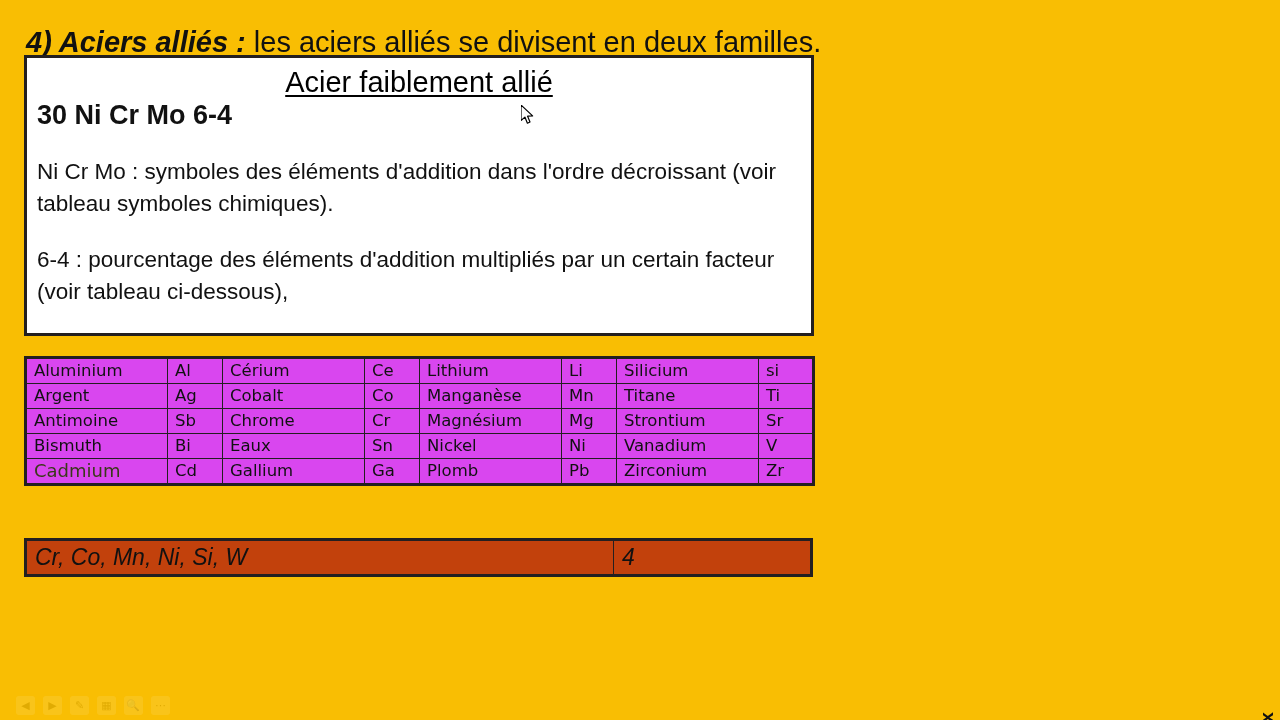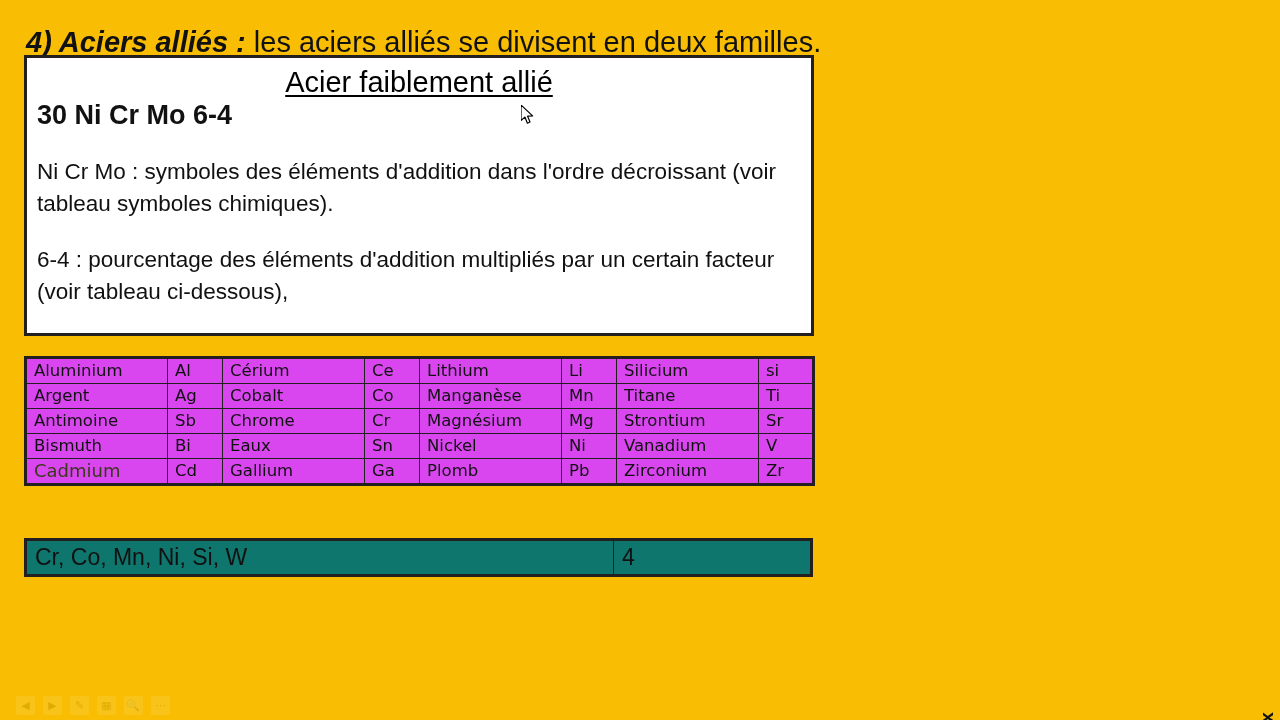--- a/index.html
+++ b/index.html
@@ -119,28 +119,29 @@
     position: absolute;
     left: 24px;
     top: 538px;
     width: 789px;
     border-collapse: collapse;
     table-layout: fixed;
     border: 3px solid #231f20;
   }
   #factor-table td {
     border: 1.5px solid #231f20;
-    background: #0f766e;
+    background: #c2410c;
     color: #111111;
     font-size: 23px;
     line-height: 26px;
     height: 30px;
     padding: 1px 0 2px 8px;
     white-space: nowrap;
     overflow: hidden;
+    font-style: italic;
   }
   #factor-table col.c-elements { width: 588px; }
   #factor-table col.c-factor { width: 198px; }
 
   
   #school-label {
     position: absolute;
     right: 2px;
     bottom: 8px;
     transform-origin: 100% 100%;

